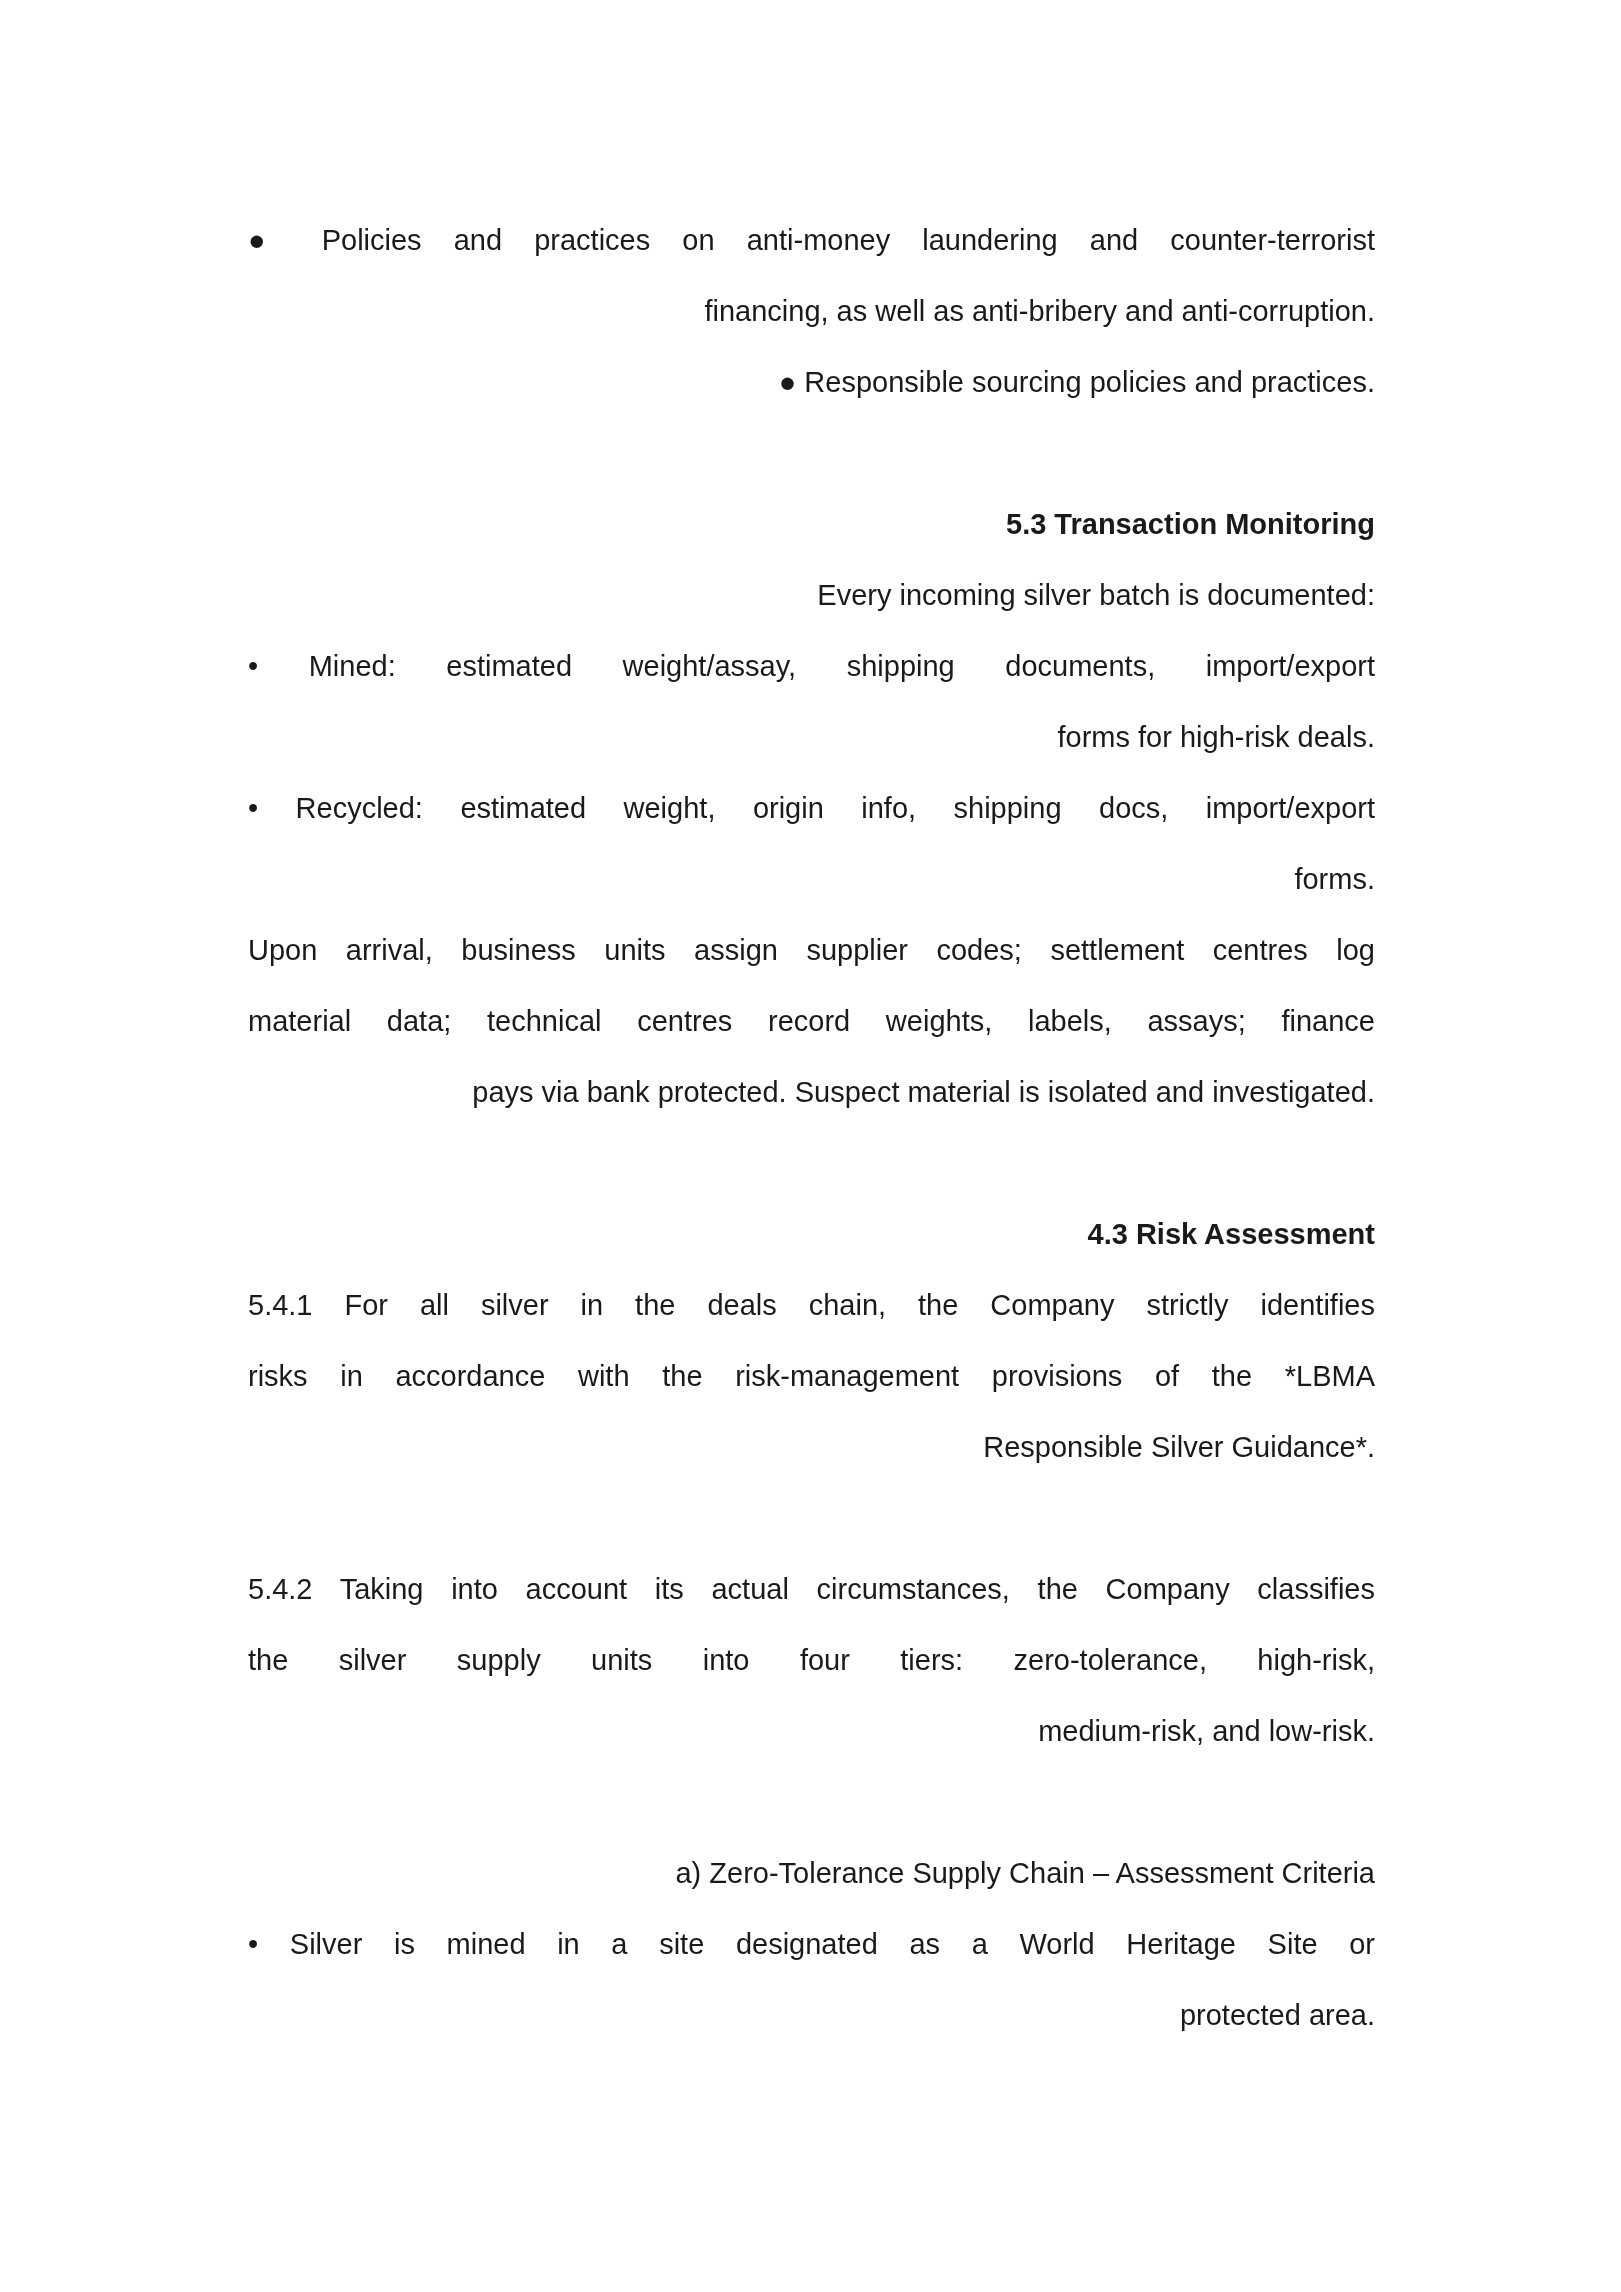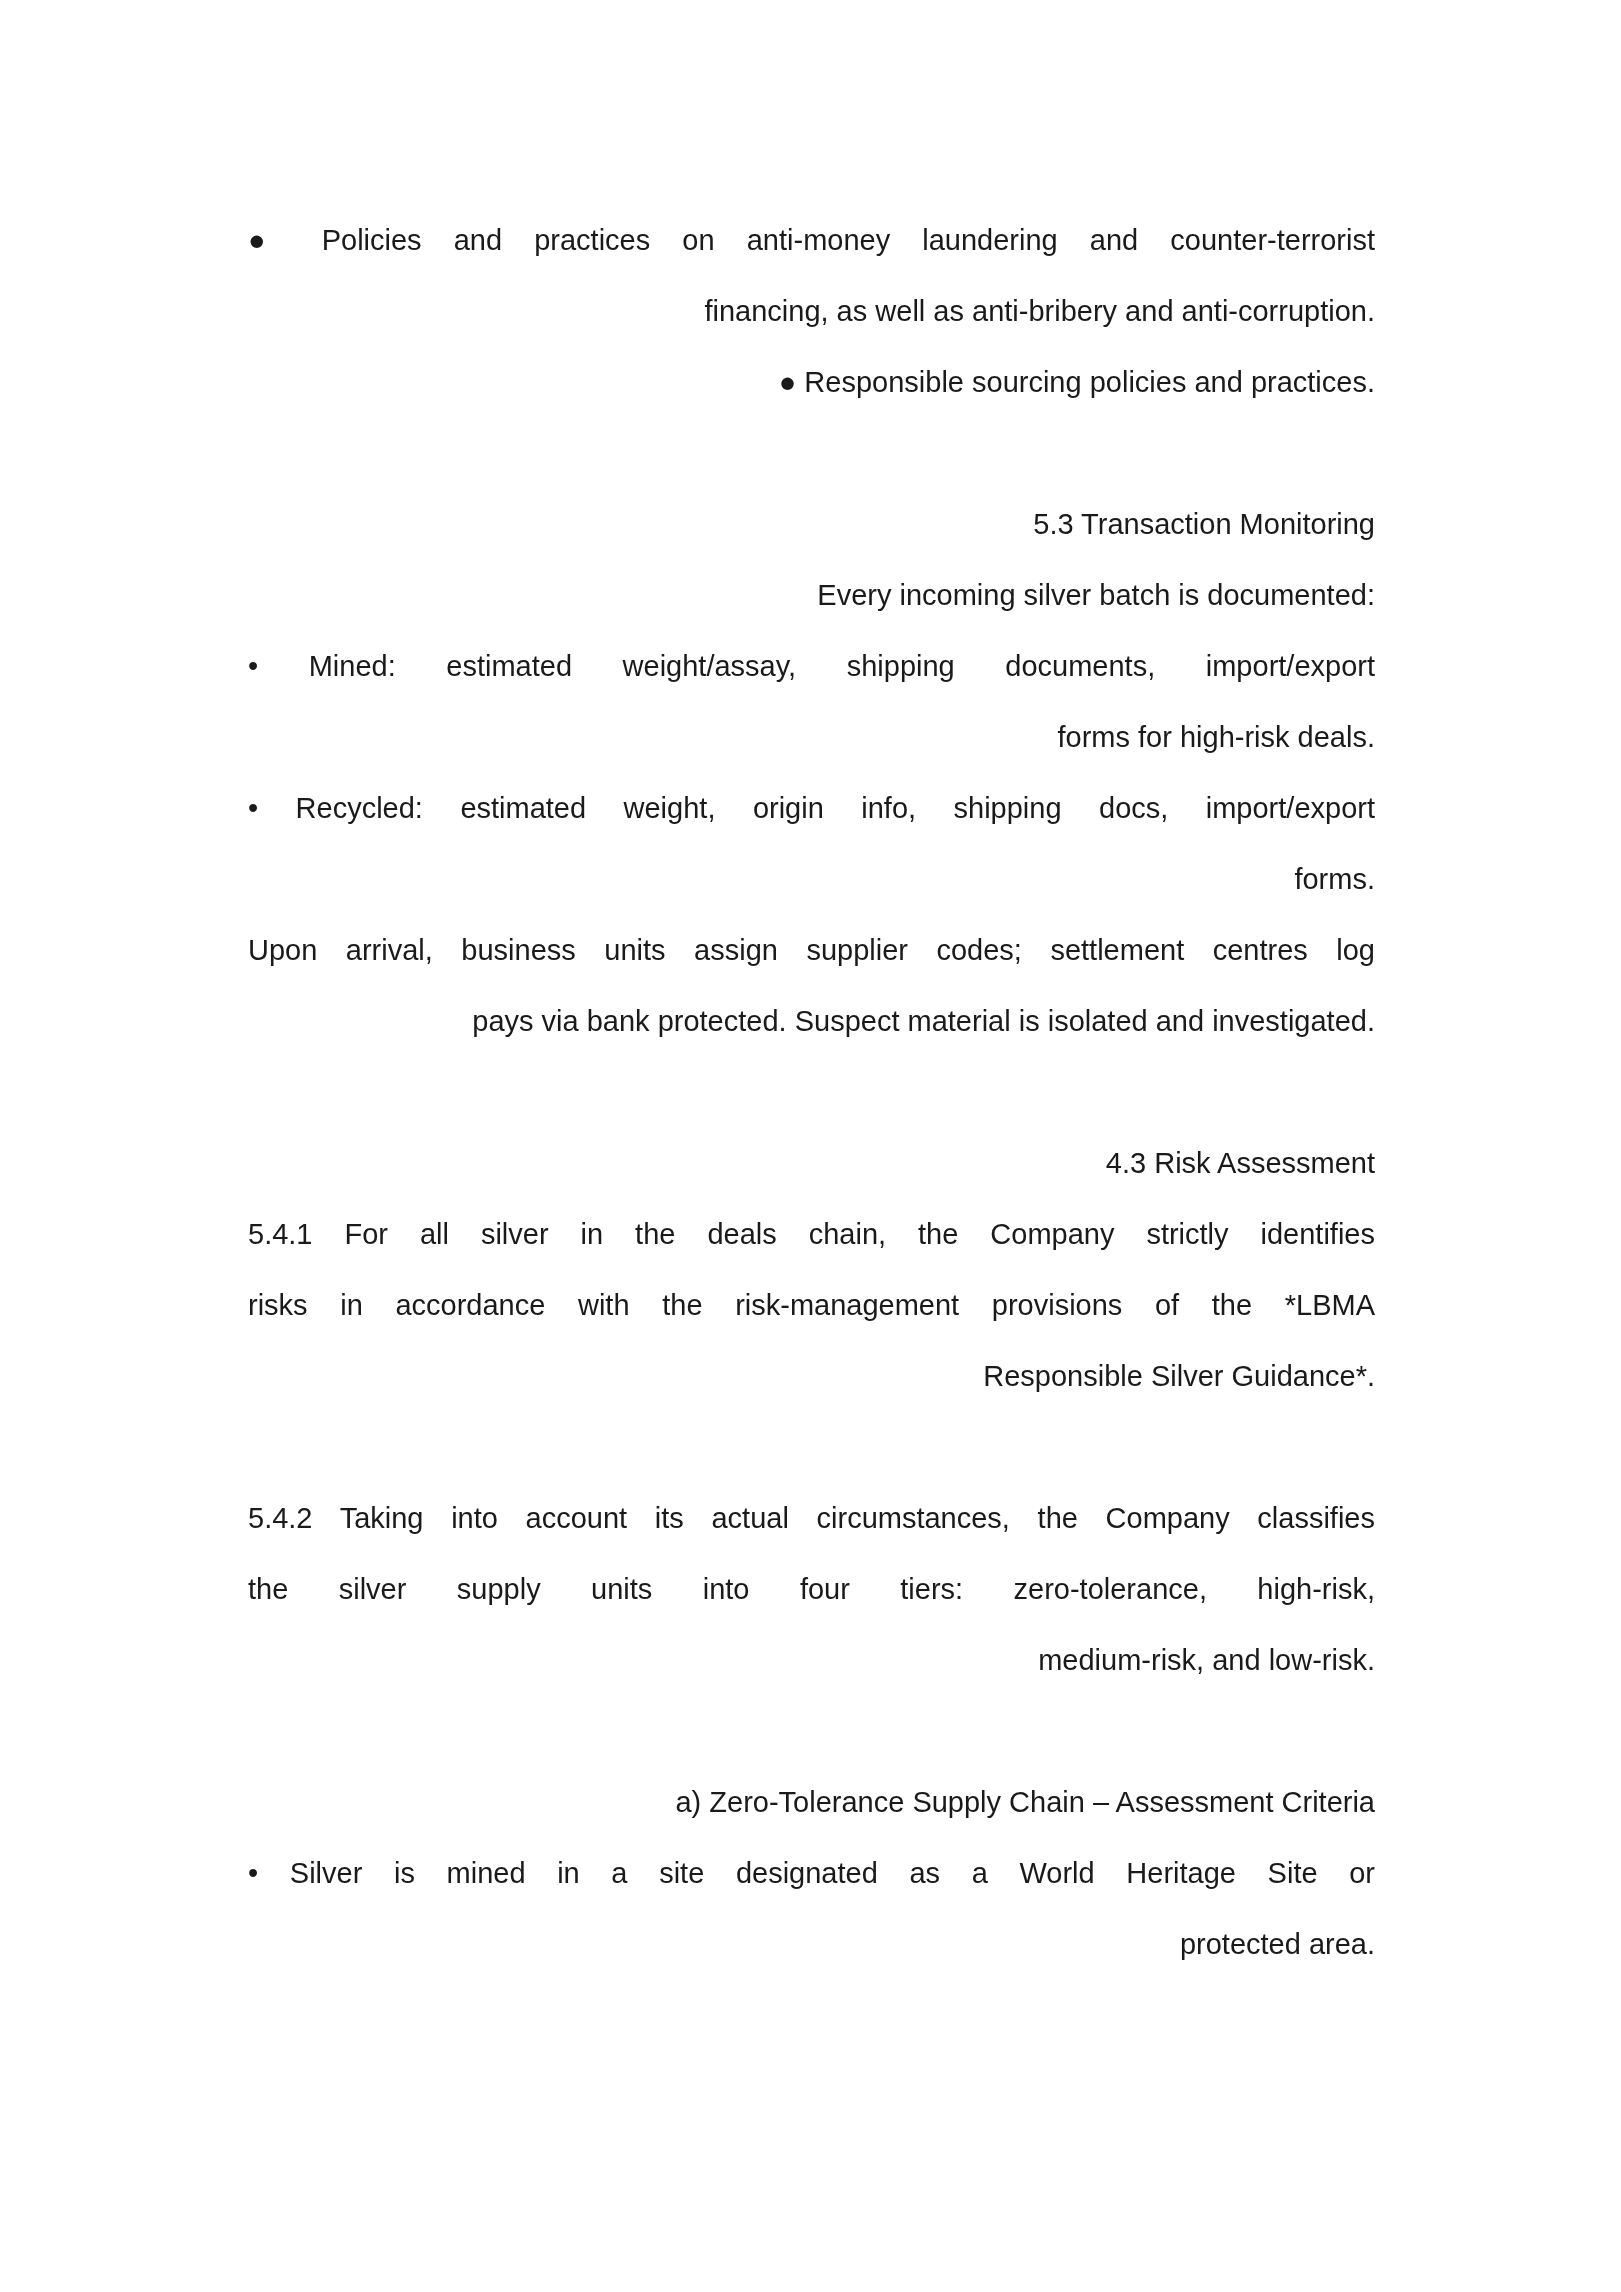--- a/index.html
+++ b/index.html
@@ -18,21 +18,21 @@
   }
   .content {
     box-sizing: border-box;
     width: 1621px;
     padding: 205px 246px 0 248px;
     font-size: 29px;
     line-height: 71px;
   }
   .block { margin: 0; }
   .block.gap { margin-top: 71px; }
-  .block.bold .ln { font-weight: normal; margin-left: 36px; }
+  .block.bold .ln { font-weight: bold; margin-left: 36px; }
   .ln {
     text-align: right;
     white-space: normal;
     word-spacing: normal;
   }
   .ln.j {
     text-align: justify;
     text-align-last: justify;
   }
 </style>
@@ -64,20 +64,21 @@
       <div class="ln">forms for high-risk deals.</div>
     </div>
 
     <div class="block">
       <div class="ln j">• Recycled: estimated weight, origin info, shipping docs, import/export</div>
       <div class="ln">forms.</div>
     </div>
 
     <div class="block">
       <div class="ln j">Upon arrival, business units assign supplier codes; settlement centres log</div>
+      <div class="ln j">material data; technical centres record weights, labels, assays; finance</div>
       <div class="ln">pays via bank protected. Suspect material is isolated and investigated.</div>
     </div>
 
     <div class="block bold gap">
       <div class="ln">4.3 Risk Assessment</div>
     </div>
 
     <div class="block">
       <div class="ln j">5.4.1 For all silver in the deals chain, the Company strictly identifies</div>
       <div class="ln j">risks in accordance with the risk-management provisions of the *LBMA</div>

